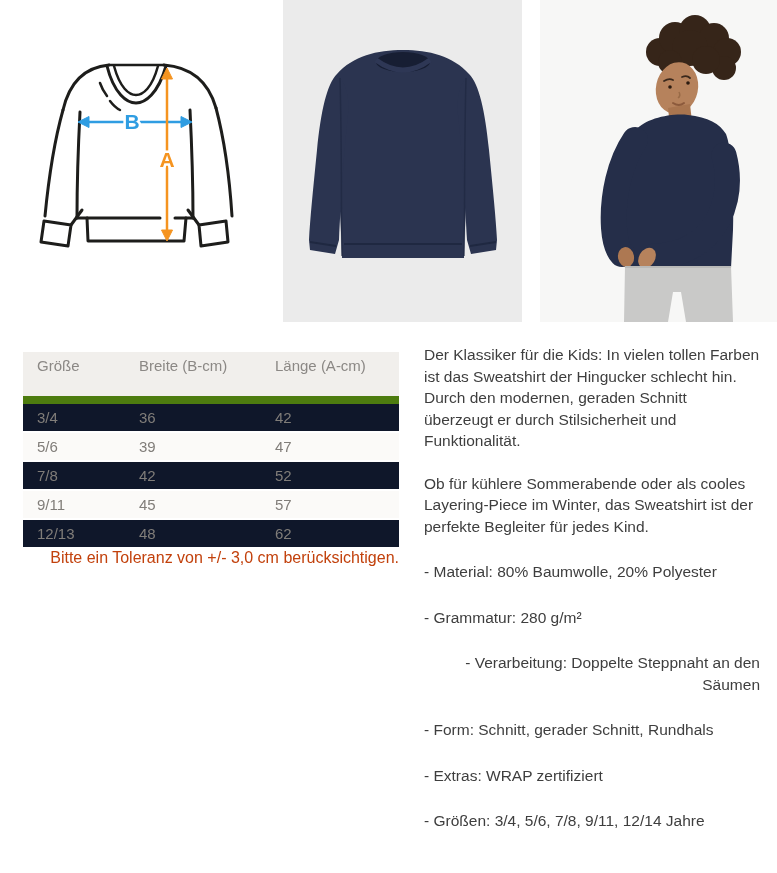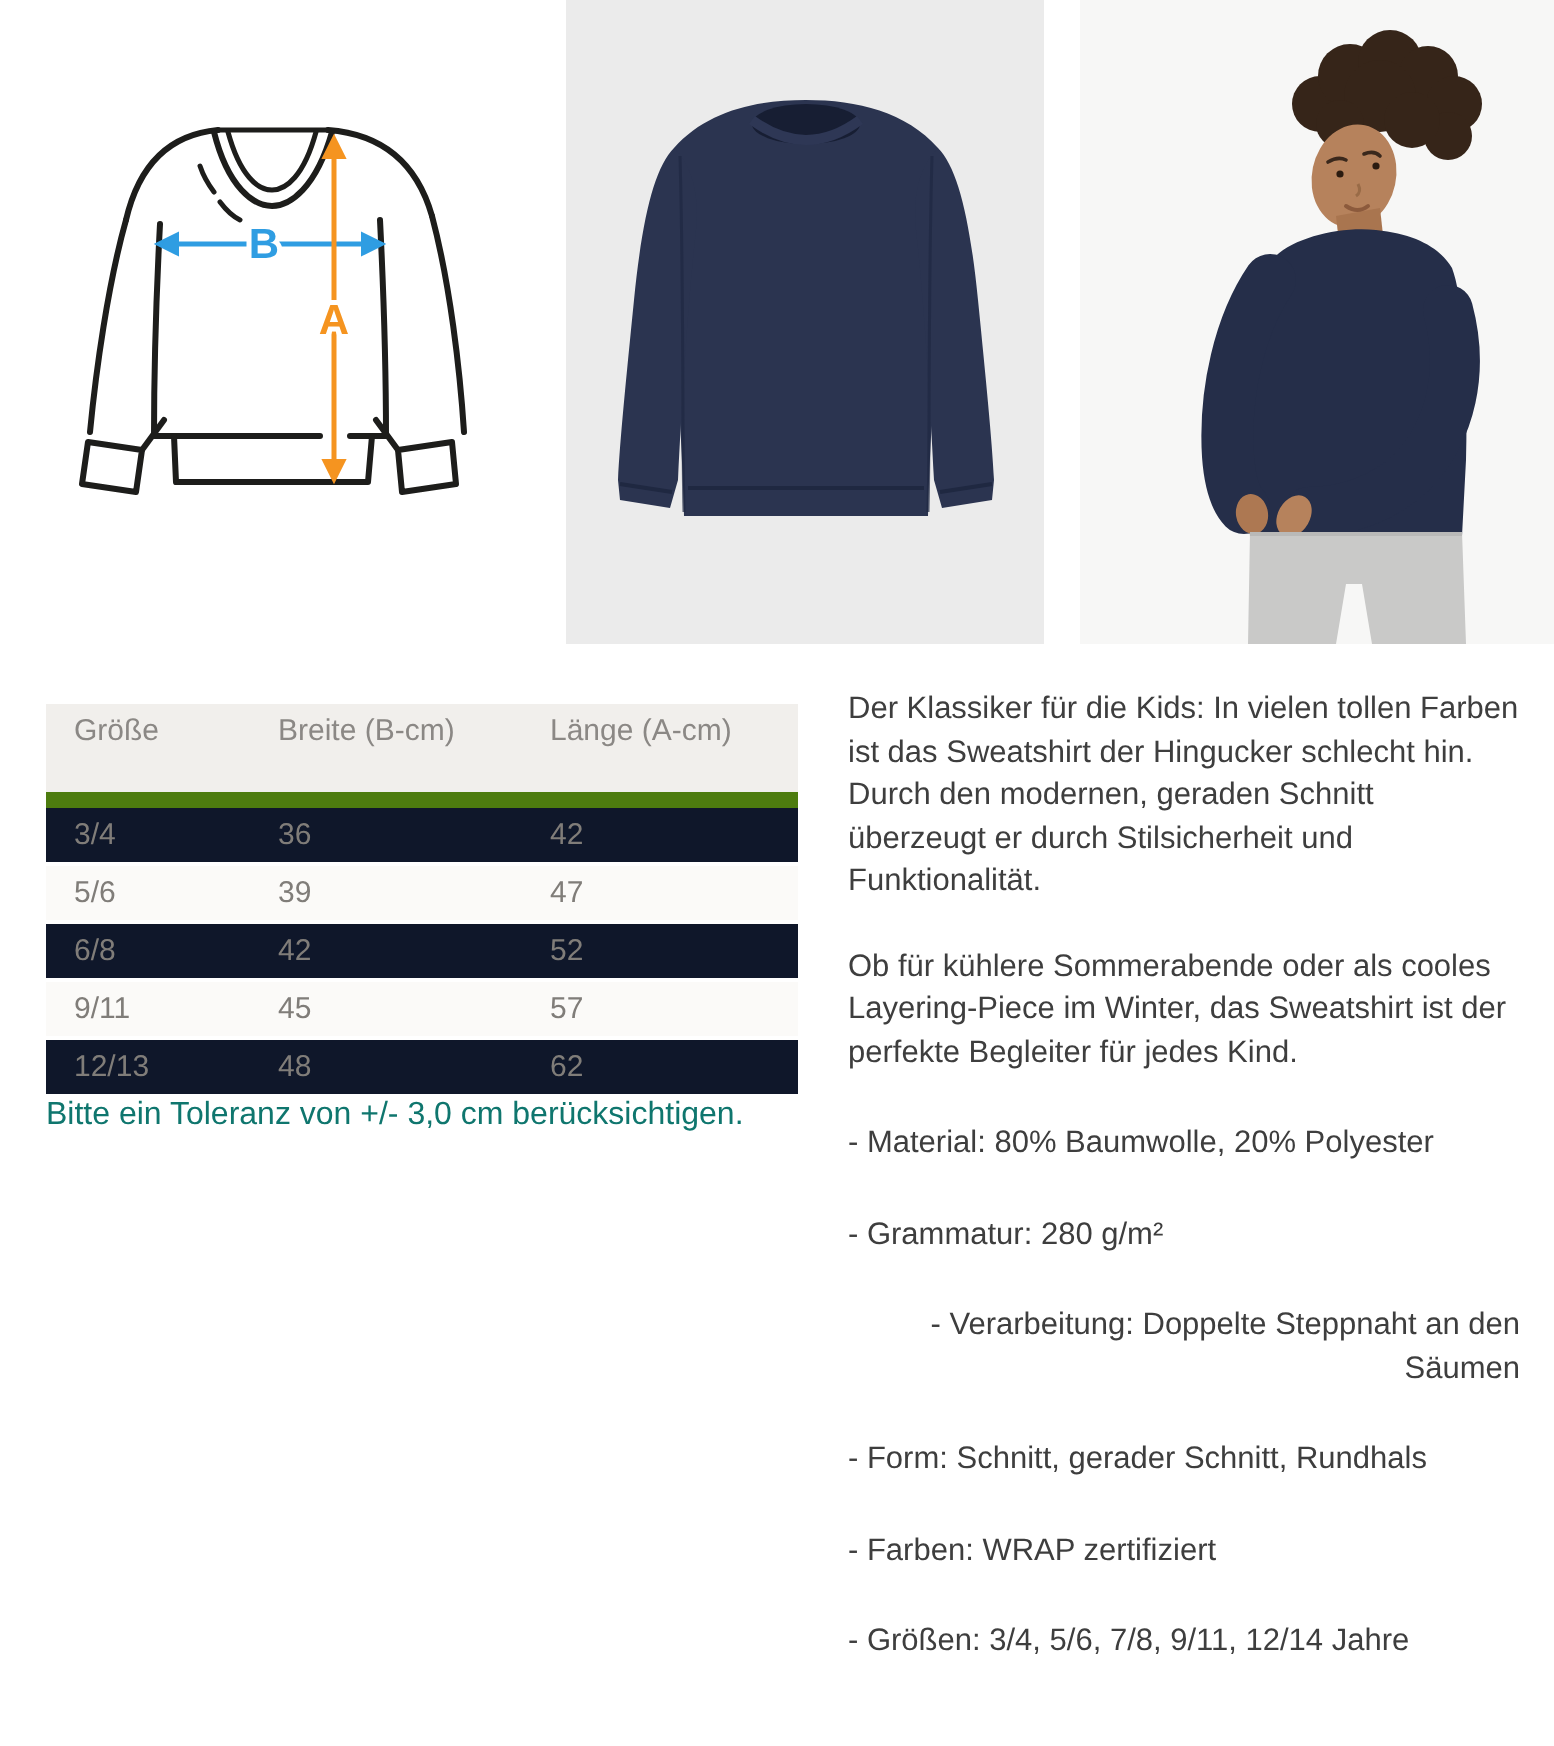--- a/index.html
+++ b/index.html
@@ -20,22 +20,22 @@
     background:#f1efec;color:#8b8885;font-weight:400;text-align:left;
     height:27px;padding:0 0 17px 14px;border-bottom:8px solid #4d7c0f;
   }
   .size-table td{
     color:#807d79;height:27px;padding:0 0 0 14px;border-bottom:2px solid #fff;
   }
   .size-table tr.odd td{background:#0f172a;}
   .size-table tr.even td{background:#fbfaf8;}
   
   .tolerance{
-    position:absolute;left:23px;top:549px;width:376px;text-align:left;
-    font-size:16px;color:#0f766e;
+    position:absolute;left:23px;top:549px;width:376px;text-align:right;
+    font-size:16px;color:#c2410c;
   }
   
   .description{
     position:absolute;left:424px;top:344px;width:336px;
     font-size:15.5px;line-height:21.5px;color:#3e3e3e;
   }
   .description p{margin:0 0 21px 0;}
   .details div{min-height:21.5px;margin-top:24px;}
   .details .center-wrap{text-align:right;}
   .arrow-label{
@@ -173,21 +173,21 @@
         <td>3/4</td>
         <td>36</td>
         <td>42</td>
       </tr>
       <tr class="even">
         <td>5/6</td>
         <td>39</td>
         <td>47</td>
       </tr>
       <tr class="odd">
-        <td>6/8</td>
+        <td>7/8</td>
         <td>42</td>
         <td>52</td>
       </tr>
       <tr class="even">
         <td>9/11</td>
         <td>45</td>
         <td>57</td>
       </tr>
       <tr class="odd">
         <td>12/13</td>
@@ -200,18 +200,18 @@
   <div class="tolerance">Bitte ein Toleranz von +/- 3,0 cm berücksichtigen.</div>
 
   <div class="description">
     <p>Der Klassiker für die Kids: In vielen tollen Farben ist das Sweatshirt der Hingucker schlecht hin. Durch den modernen, geraden Schnitt überzeugt er durch Stilsicherheit und Funktionalität.</p>
     <p>Ob für kühlere Sommerabende oder als cooles Layering-Piece im Winter, das Sweatshirt ist der perfekte Begleiter für jedes Kind.</p>
     <div class="details">
       <div>- Material: 80% Baumwolle, 20% Polyester</div>
       <div>- Grammatur: 280 g/m²</div>
       <div class="center-wrap">- Verarbeitung: Doppelte Steppnaht an den Säumen</div>
       <div>- Form: Schnitt, gerader Schnitt, Rundhals</div>
-      <div>- Farben: WRAP zertifiziert</div>
+      <div>- Extras: WRAP zertifiziert</div>
       <div>- Größen: 3/4, 5/6, 7/8, 9/11, 12/14 Jahre</div>
     </div>
   </div>
 
 </div>
 
 </body></html>

